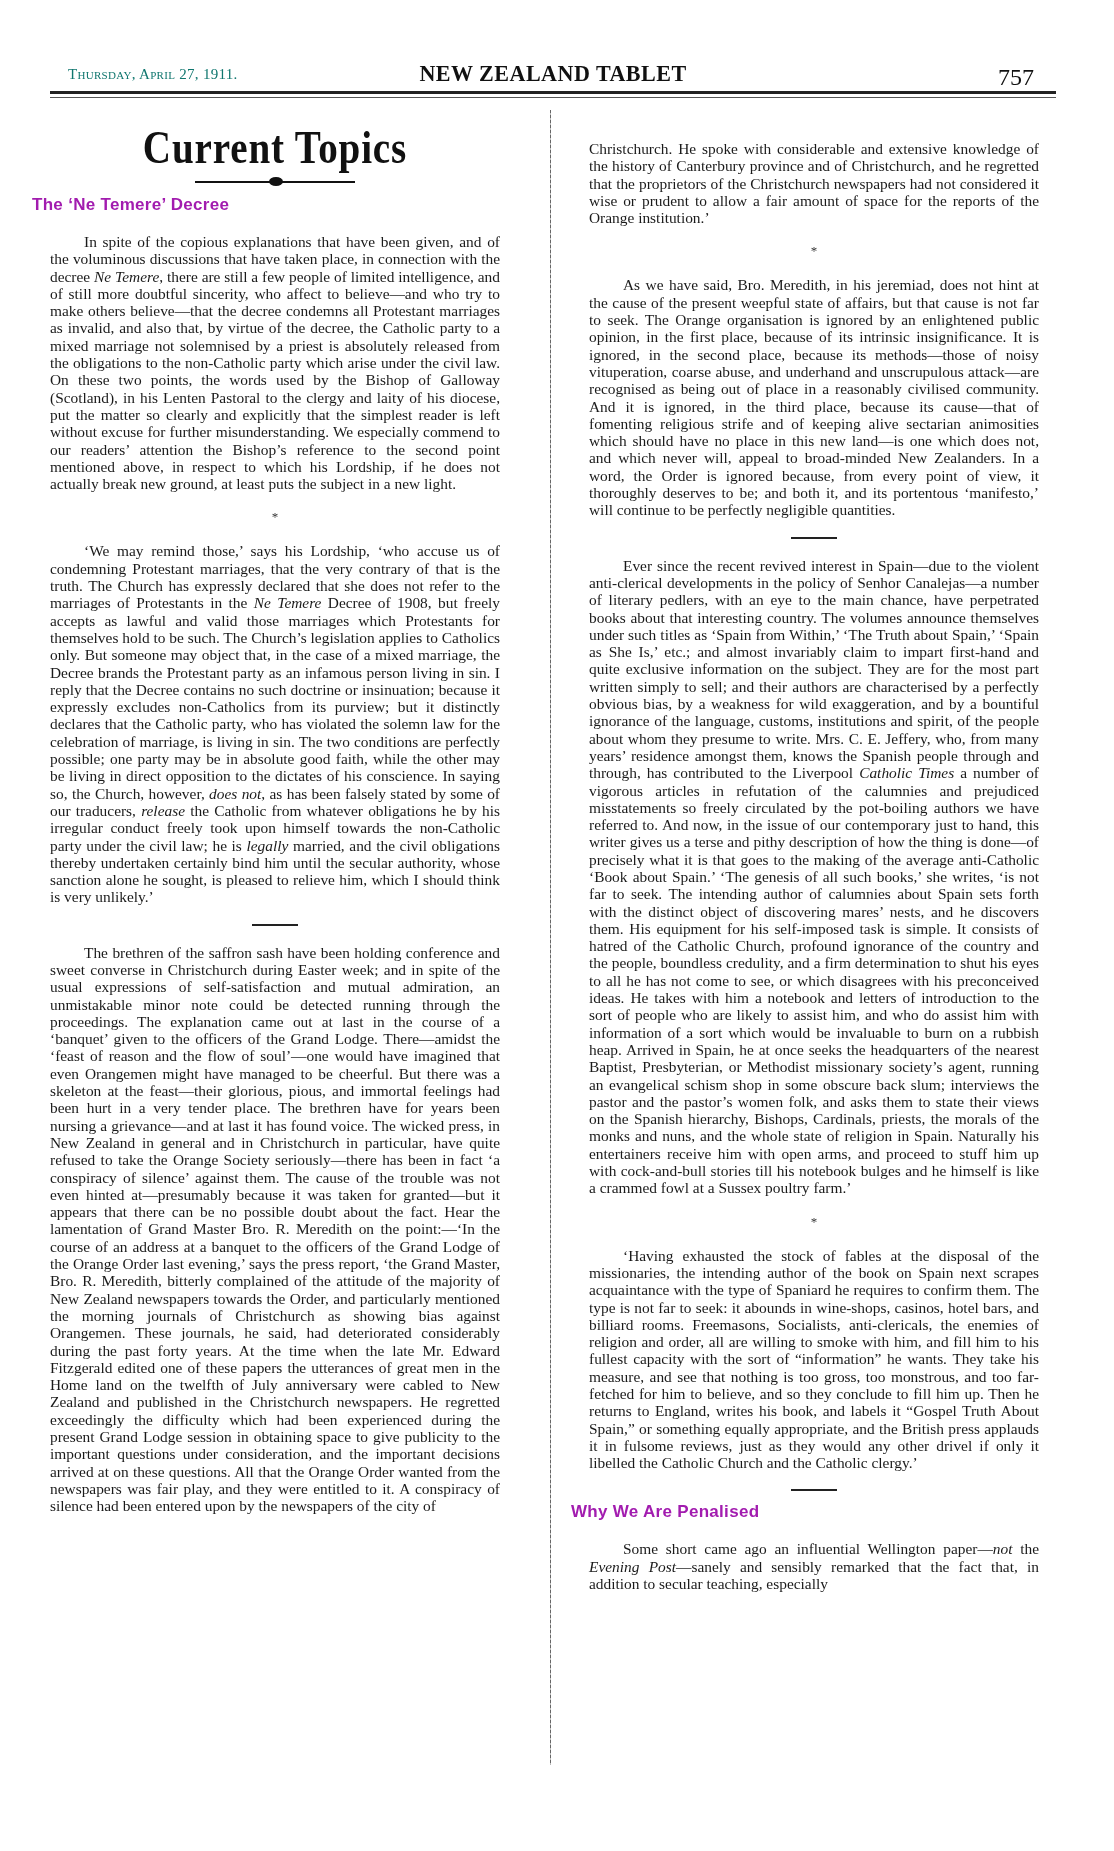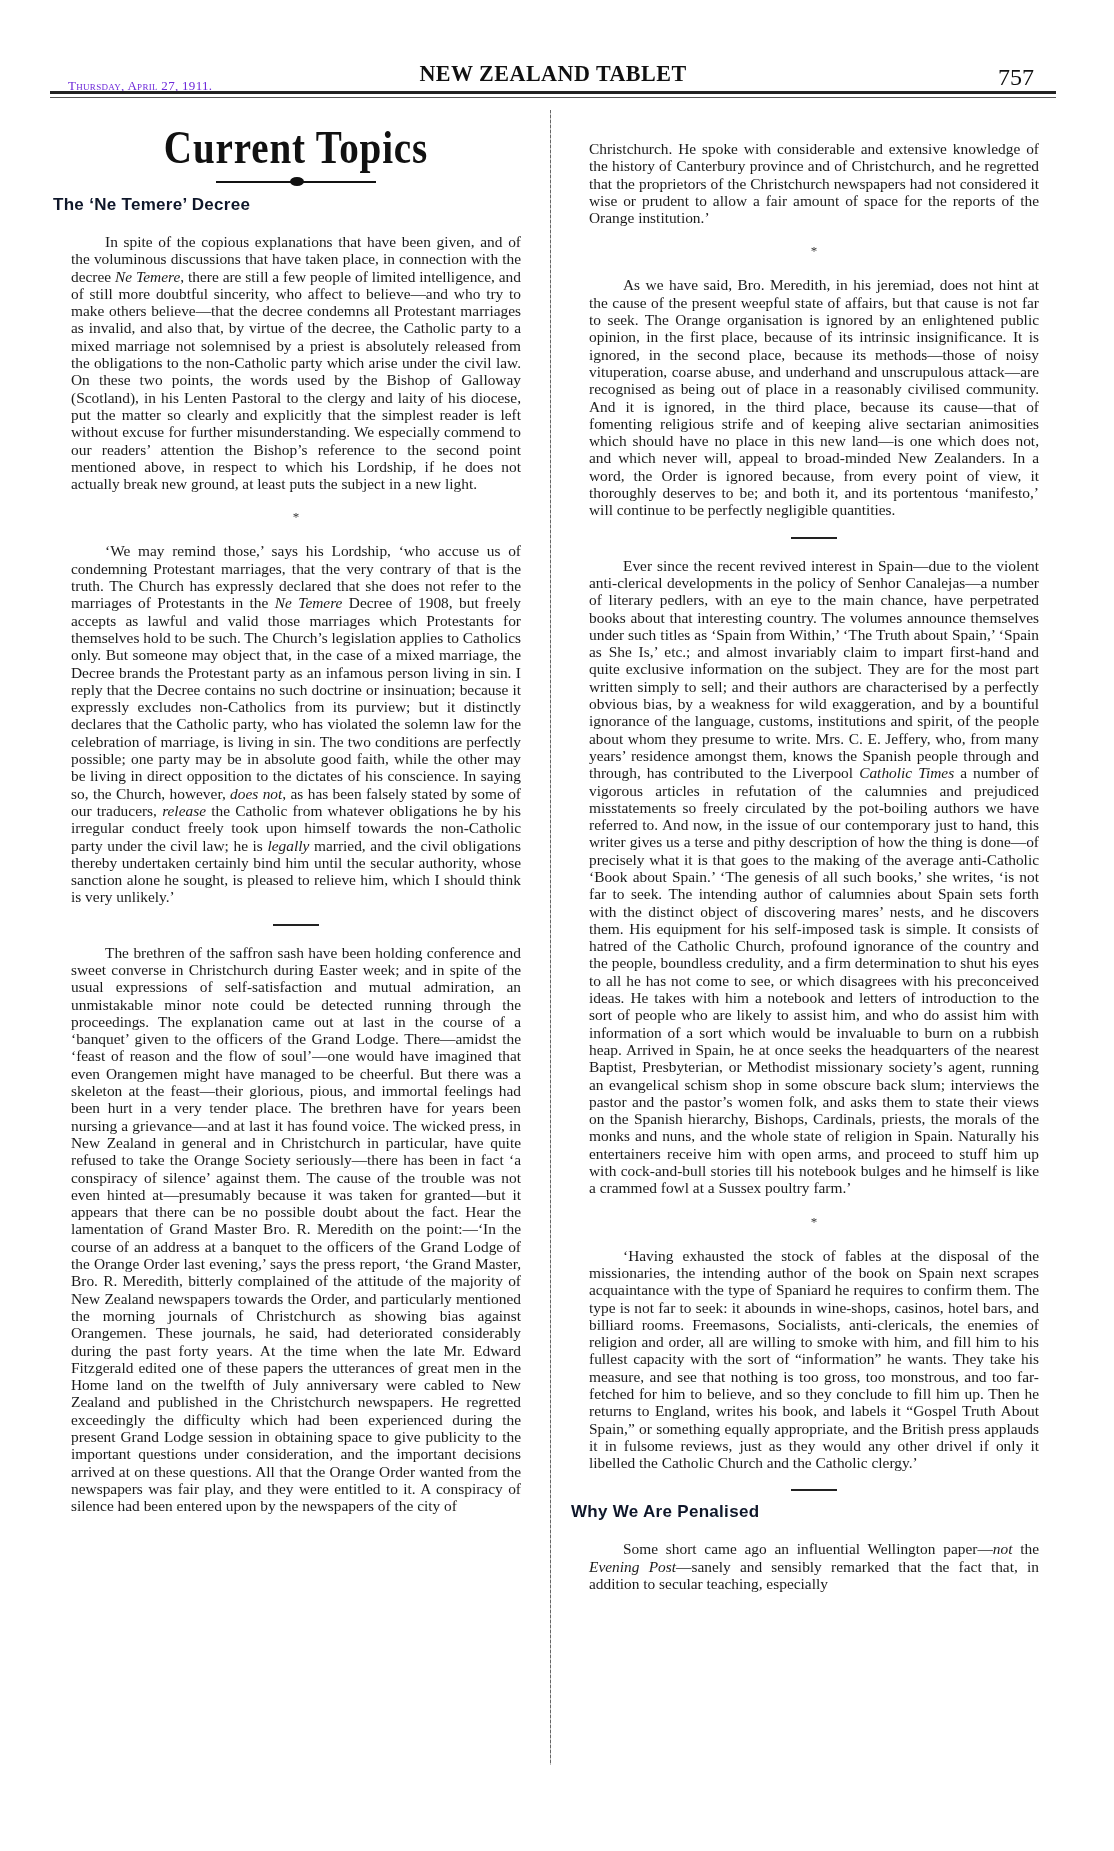--- a/index.html
+++ b/index.html
@@ -1,32 +1,32 @@
 <!DOCTYPE html>
 <html><head>
 <meta charset="utf-8">
 <style>
   html, body { margin: 0; padding: 0; background: #ffffff; }
   body { width: 1114px; height: 1851px; position: relative; overflow: hidden; color: #1a1a1a; font-family: "Liberation Serif", "DejaVu Serif", serif; }
   .page { position: absolute; left: 0; top: 0; width: 1114px; height: 1851px; }
   .masthead { position: absolute; left: 50px; top: 60px; width: 1006px; height: 34px; }
-  .date { position: absolute; left: 18px; top: 18px; font-size: 13px; letter-spacing: 0.3px; font-variant: small-caps; color: #6d28d9; }
+  .date { position: absolute; left: 18px; top: 6px; font-size: 15px; letter-spacing: 0.3px; font-variant: small-caps; color: #0f766e; }
   .paper-title { position: absolute; left: 0; right: 0; top: 0; text-align: center; font-size: 24px; font-weight: bold; letter-spacing: 0.5px; transform: scaleX(0.92); color: #111; }
   .page-num { position: absolute; right: 22px; top: 4px; font-size: 24px; color: #111; text-align: center; }
   .rule-thick { position: absolute; left: 50px; top: 91px; width: 1006px; height: 3px; background: #222; }
   .rule-thin { position: absolute; left: 50px; top: 97px; width: 1006px; height: 1px; background: #555; }
   .col-divider { position: absolute; left: 550px; top: 110px; width: 1px; height: 1655px; background: repeating-linear-gradient(#666 0 3px, #bbb 3px 5px); }
   .col { position: absolute; top: 123px; font-size: 15.4px; line-height: 17.3px; text-align: justify; hyphens: manual; }
-  .col-left { left: 53px; width: 486px; }
+  .col-left { left: 32px; width: 486px; }
   .col-right { left: 571px; width: 486px; top: 122px; }
   .section-title { text-align: center; font-family: "Liberation Serif", serif; font-weight: bold; font-size: 46px; line-height: 50px; margin: 0 0 2px 0; transform: scaleX(0.85); color: #111; letter-spacing: 1px; }
   .ornament { position: relative; height: 14px; margin: 0 auto 6px auto; width: 160px; }
   .ornament .line { position: absolute; left: 0; right: 0; top: 6px; height: 2px; background: #111; }
   .ornament .dot { position: absolute; left: 74px; top: 2px; width: 14px; height: 9px; background: #111; border-radius: 50%; }
-  h2 { font-family: "Liberation Sans", "DejaVu Sans", sans-serif; font-weight: bold; font-size: 17px; line-height: 20px; margin: 2px 0 1px 0; color: #0f172a; letter-spacing: 0.3px; }
+  h2 { font-family: "Liberation Sans", "DejaVu Sans", sans-serif; font-weight: bold; font-size: 17px; line-height: 20px; margin: 2px 0 1px 0; color: #a21caf; letter-spacing: 0.3px; }
   p { margin: 18px; text-indent: 34px; }
   .star { text-align: center; font-size: 13px; line-height: 14px; margin: 2px 0 8px 0; color: #333; }
   .short-rule { width: 46px; height: 2px; background: #222; margin: 11px auto 11px auto; }
   em { font-style: italic; }
 </style>
 </head>
 <body>
 
 <div class="page">
 

